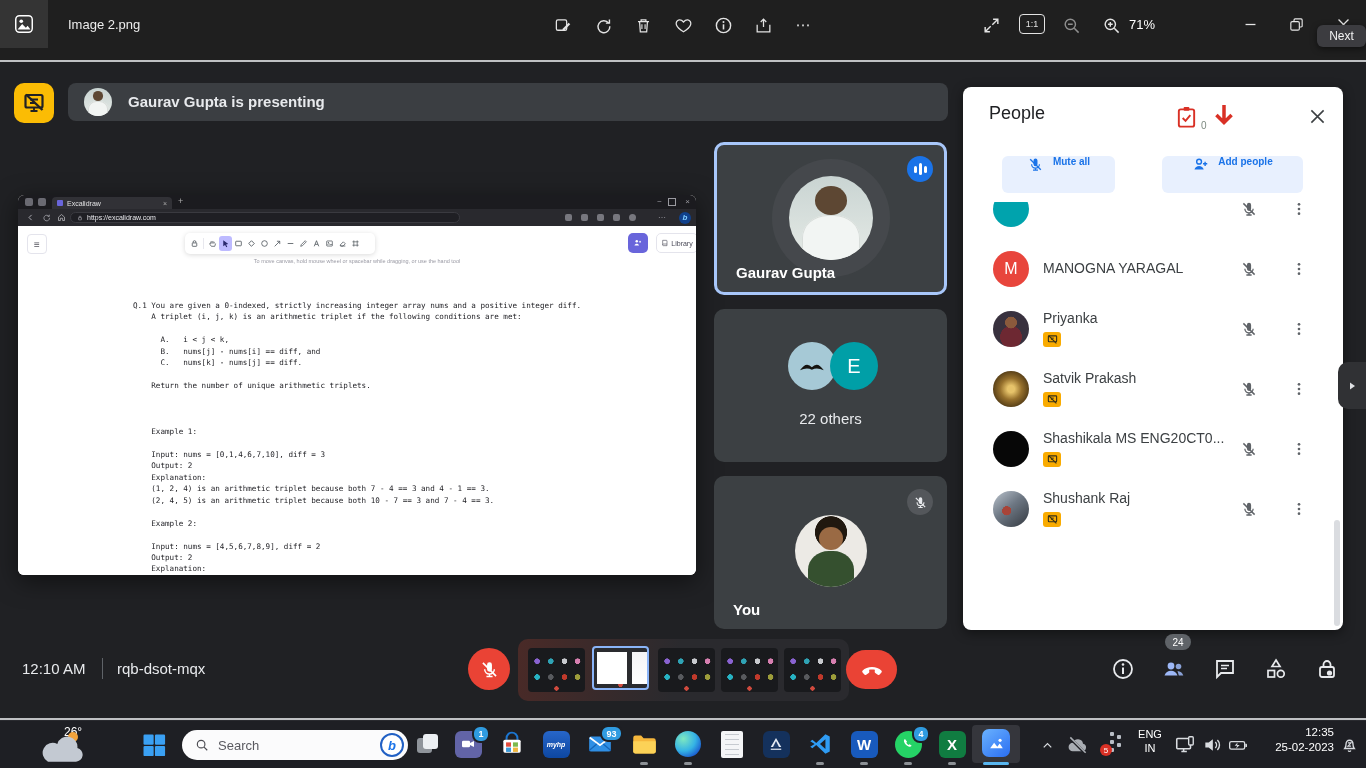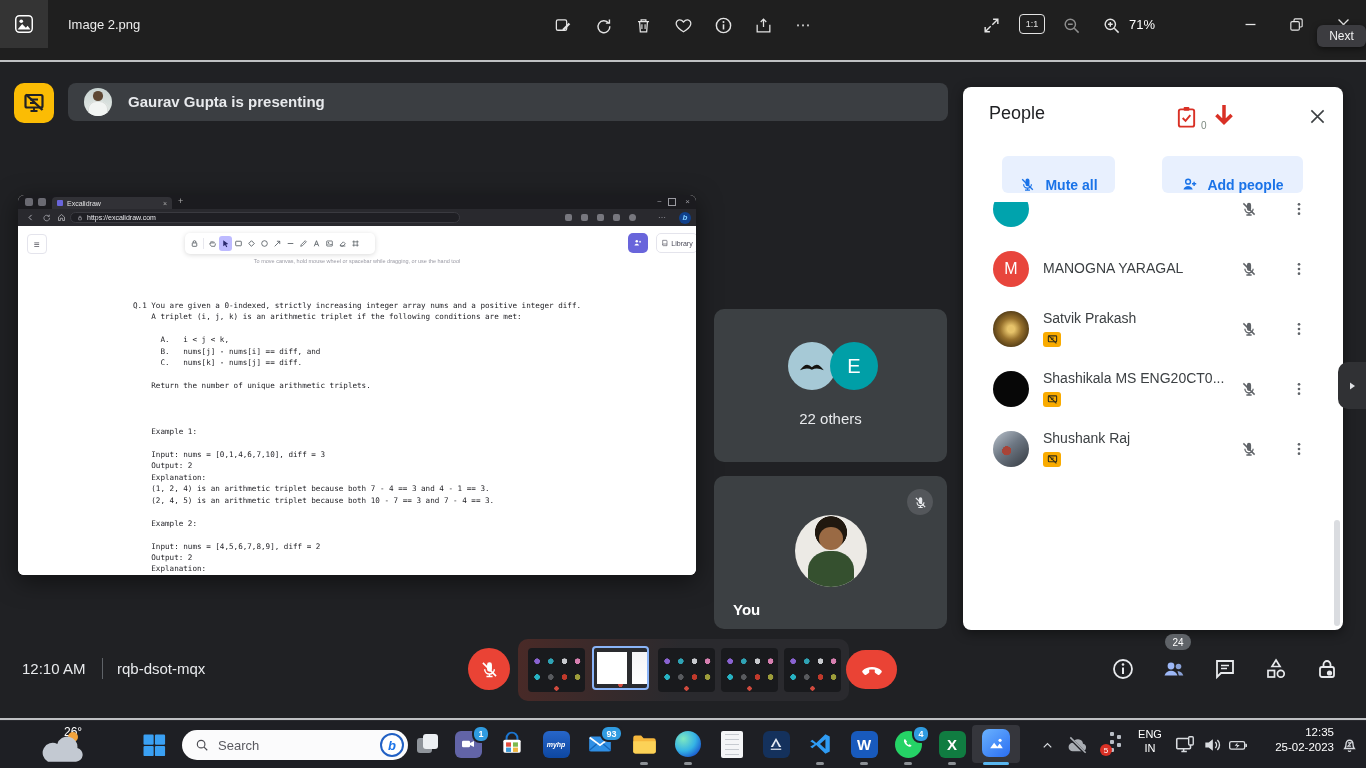--- a/index.html
+++ b/index.html
@@ -105,21 +105,21 @@
   .tile3 .tav{position:absolute;left:81px;top:39px;width:72px;height:72px;}
 
   
   .panel{position:absolute;left:963px;top:25px;width:380px;height:543px;background:#fff;border-radius:8px;
     box-shadow:0 3px 12px rgba(0,0,0,.45);}
   .ptitle{position:absolute;left:26px;top:16px;font-size:18px;color:#202124;}
   .pclip{position:absolute;left:212px;top:17px;width:23px;height:26px;color:#d93025;}
   .pzero{position:absolute;left:238px;top:33px;font-size:10px;color:#7d8a80;}
   .pdown{position:absolute;left:247px;top:13px;width:28px;height:31px;color:#d93025;}
   .pbtn{position:absolute;top:69px;height:37px;background:#e8f0fe;border-radius:6px;color:#1a73e8;
-    display:flex;align-items:flex-end;justify-content:center;gap:9px;font-size:14px;font-weight:bold;}
+    display:flex;align-items:flex-start;justify-content:center;gap:9px;font-size:10px;font-weight:bold;}
   .pbtn svg{width:17px;height:17px;}
   .plist{position:absolute;left:12px;top:115px;width:352px;height:412px;overflow:hidden;}
   .prow{position:relative;height:60px;}
   .pav{position:absolute;left:18px;top:12px;width:36px;height:36px;border-radius:50%;overflow:hidden;
     color:#fff;font-size:16px;display:flex;align-items:center;justify-content:center;}
   .avA{background:#00a3ad;} .av0{background:#e8453c;} .av3{background:#070707;}
   .av1{background:radial-gradient(circle at 50% 32%,#8a5a3c 0 19%,transparent 20%),
        radial-gradient(circle at 50% 72%,#6d2832 0 34%,transparent 35%),#38313e;}
   .av2{background:radial-gradient(circle,#e6c36a 0 14%,#96702c 42%,#2c1d09 92%);}
   .av4{background:radial-gradient(circle at 38% 55%,#a84438 0 15%,transparent 16%),
@@ -708,20 +708,30 @@
 
     Input: nums = [4,5,6,7,8,9], diff = 2
     Output: 2
     Explanation:
     (0, 2, 4) is an arithmetic triplet because both 8 - 6 == 2 and 6 - 4 == 2.
     (1, 3, 5) is an arithmetic triplet because both 9 - 7 == 2 and 7 - 5 == 2.</pre>
 
       </div>
     </div>
 
+    <div class="tile tile1">
+      <div class="ring"></div>
+      <div class="tav gaurav"></div>
+      <div class="audioind">
+        <i style="height:7px"></i>
+            <i style="height:12px"></i>
+            <i style="height:7px"></i>
+      </div>
+      <div class="tlabel">Gaurav Gupta</div>
+    </div>
     <div class="tile tile2">
       <div class="oav birdav" style="left:74px">
             <svg viewBox="0 0 20 16">
               <use href="#i-bird"></use>
             </svg>
           </div>
       <div class="oav eav" style="left:116px">E</div>
       <div class="others">22 others</div>
     </div>
     <div class="tile tile3">
@@ -784,20 +794,39 @@
                   <use href="#i-mic-off"></use>
                 </svg>
               </div>
           <button class="pdots">
                 <svg class="u">
                   <use href="#i-dots"></use>
                 </svg>
               </button>
         </div>
         <div class="prow">
+          <div class="pav av1"></div>
+          <div class="pname" style="top:11px">Priyanka</div>
+          <div class="pbadge">
+                <svg>
+                  <use href="#i-present-off"></use>
+                </svg>
+              </div>
+          <div class="pmic">
+                <svg class="u">
+                  <use href="#i-mic-off"></use>
+                </svg>
+              </div>
+          <button class="pdots">
+                <svg class="u">
+                  <use href="#i-dots"></use>
+                </svg>
+              </button>
+        </div>
+        <div class="prow">
           <div class="pav av2"></div>
           <div class="pname" style="top:11px">Satvik Prakash</div>
           <div class="pbadge">
                 <svg>
                   <use href="#i-present-off"></use>
                 </svg>
               </div>
           <div class="pmic">
                 <svg class="u">
                   <use href="#i-mic-off"></use>

